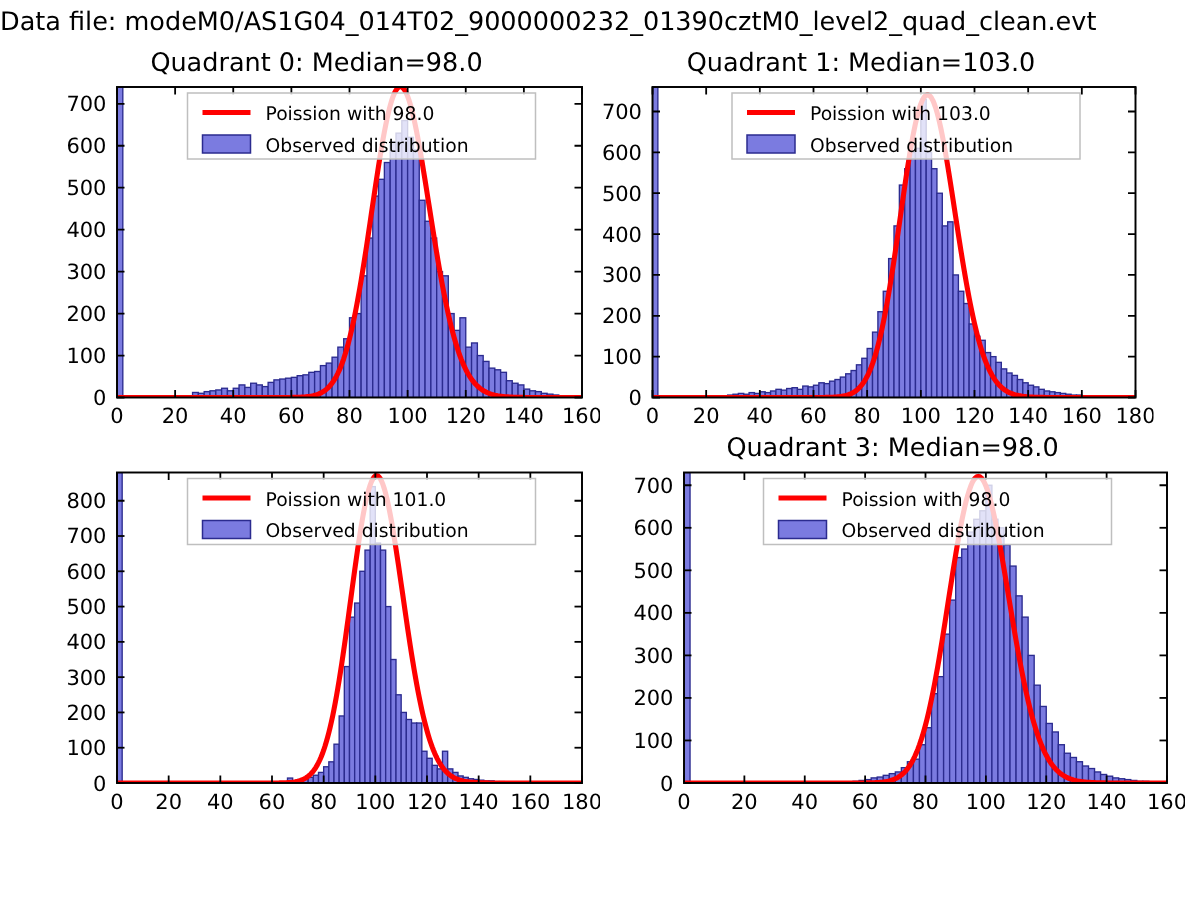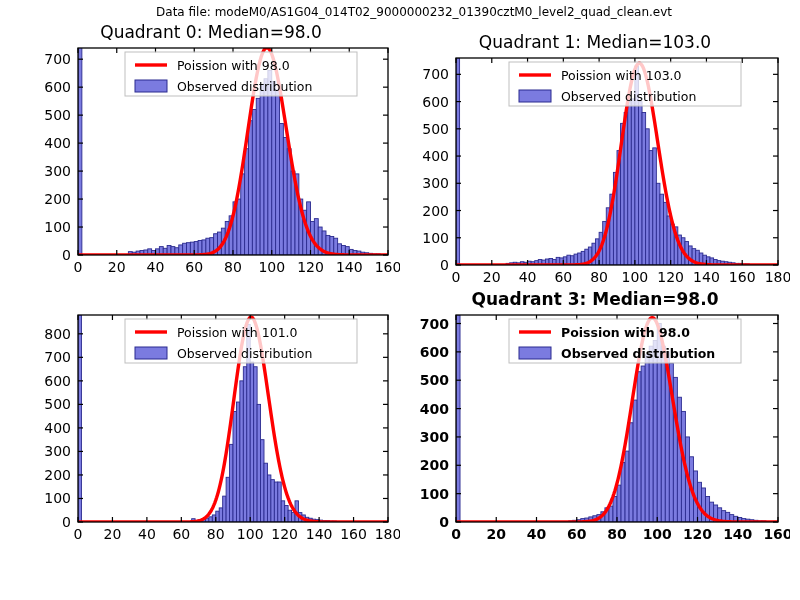--- a/index.html
+++ b/index.html
@@ -19,21 +19,21 @@
     left: 0; top: 0;
     width: 800px;
     height: 600px;
     background: #ffffff;
   }
   #suptitle {
     position: absolute;
     left: 0; top: 5px;
     width: 672px;
     text-align: right;
-    font-size: 12px;
+    font-size: 17px;
     color: #000000;
     white-space: nowrap;
     font-family: "DejaVu Sans", sans-serif;
   }
   .subplot {
     position: absolute;
   }
   .subplot-title {
     position: absolute;
     width: 100%;
@@ -49,21 +49,21 @@
     fill: #000000;
   }
   .tick-label { font-size: 14px; }
   .legend-label { font-size: 12.5px; }
 </style>
 </head>
 <body>
 
 <div id="figure">
   <div id="suptitle">Data file: modeM0/AS1G04_014T02_9000000232_01390cztM0_level2_quad_clean.evt</div>
-  <div class="subplot" id="sp0" style="left: 22px; top: 20px; width: 378px; height: 265px;">
+  <div class="subplot" id="sp0" style="left: 22px; top: 30px; width: 378px; height: 265px;">
       <div class="subplot-title" style="top: 2px;">Quadrant 0: Median=98.0</div>
       <svg width="378" height="265">
         <defs>
           <clipPath id="clip-quadrant-0">
             <rect x="56" y="28" width="310" height="207"></rect>
           </clipPath>
         </defs>
         <g clip-path="url(#clip-quadrant-0)">
           <g>
             <rect x="56" y="26.601351351351354" width="3.875" height="208.39864864864865" fill="#7b7be0" stroke="#2b2b8f" stroke-width="0.9"></rect>
@@ -195,21 +195,21 @@
         </g>
         <g>
           <rect x="103" y="32" width="232" height="44" fill="#ffffff" fill-opacity="0.78" stroke="#bfbfbf" stroke-width="1"></rect>
           <line x1="113" y1="45" x2="145" y2="45" stroke="#ff0000" stroke-width="3.4" stroke-linecap="butt"></line>
           <text x="155" y="50" class="legend-label">Poission with 98.0</text>
           <rect x="113" y="60" width="32" height="12" fill="#7b7be0" stroke="#2b2b8f" stroke-width="1"></rect>
           <text x="155" y="71" class="legend-label">Observed distribution</text>
         </g>
       </svg>
     </div>
-  <div class="subplot" id="sp1" style="left: 400px; top: 30px; width: 390px; height: 265px;">
+  <div class="subplot" id="sp1" style="left: 379px; top: 30px; width: 390px; height: 265px;">
       <div class="subplot-title" style="top: 2px;">Quadrant 1: Median=103.0</div>
       <svg width="390" height="265">
         <defs>
           <clipPath id="clip-quadrant-1">
             <rect x="56" y="28" width="322" height="207"></rect>
           </clipPath>
         </defs>
         <g clip-path="url(#clip-quadrant-1)">
           <g>
             <rect x="56" y="28" width="3.5777777777777757" height="207" fill="#7b7be0" stroke="#2b2b8f" stroke-width="0.9"></rect>
@@ -477,21 +477,21 @@
         </g>
         <g>
           <rect x="103" y="32" width="232" height="44" fill="#ffffff" fill-opacity="0.78" stroke="#bfbfbf" stroke-width="1"></rect>
           <line x1="113" y1="45" x2="145" y2="45" stroke="#ff0000" stroke-width="3.4" stroke-linecap="butt"></line>
           <text x="155" y="50" class="legend-label">Poission with 101.0</text>
           <rect x="113" y="60" width="32" height="12" fill="#7b7be0" stroke="#2b2b8f" stroke-width="1"></rect>
           <text x="155" y="71" class="legend-label">Observed distribution</text>
         </g>
       </svg>
     </div>
-  <div class="subplot" id="sp3" style="left: 400px; top: 287px; width: 390px; height: 265px; font-weight: bold;">
+  <div class="subplot" id="sp3" style="left: 400px; top: 287px; width: 390px; height: 265px;">
       <div class="subplot-title" style="top: 2px;">Quadrant 3: Median=98.0</div>
       <svg width="390" height="265">
         <defs>
           <clipPath id="clip-quadrant-3">
             <rect x="56" y="28" width="322" height="207"></rect>
           </clipPath>
         </defs>
         <g clip-path="url(#clip-quadrant-3)">
           <g>
             <rect x="56" y="28" width="4.024999999999999" height="207" fill="#7b7be0" stroke="#2b2b8f" stroke-width="0.9"></rect>

